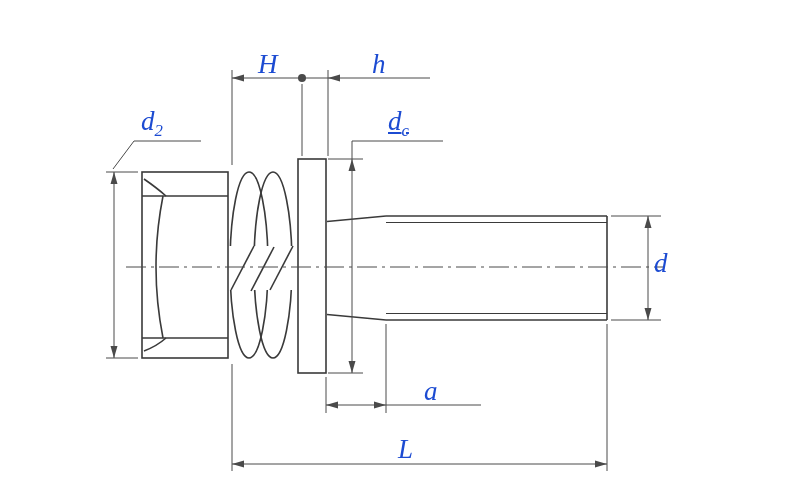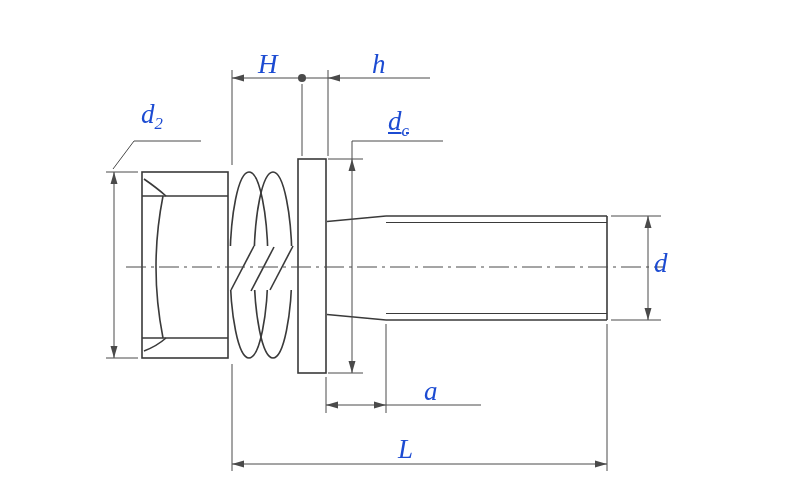--- a/index.html
+++ b/index.html
@@ -120,21 +120,21 @@
 
     <g>
       <line class="dim" x1="232" y1="364" x2="232" y2="471"></line>
       <line class="dim" x1="607" y1="324" x2="607" y2="471"></line>
       <line class="dim" x1="232" y1="464" x2="607" y2="464"></line>
       <polygon class="arrow" points="232,464 244,460.5 244,467.5"></polygon>
       <polygon class="arrow" points="607,464 595,460.5 595,467.5"></polygon>
     </g>
   </svg>
 
-  <div class="dim-label" style="left:141px;top:101px;"><span>d</span><sub>2</sub></div>
+  <div class="dim-label" style="left:141px;top:108px;"><span>d</span><sub>2</sub></div>
 
   <div class="dim-label" style="left:258px;top:51px;">H</div>
 
   <div class="dim-label" style="left:372px;top:51px;">h</div>
 
   <div class="dim-label" style="left:388px;top:108px;text-decoration:underline;"><span>d</span><sub>c</sub></div>
 
   <div class="dim-label" style="left:654px;top:250px;">d</div>
 
   <div class="dim-label" style="left:424px;top:378px;">a</div>

